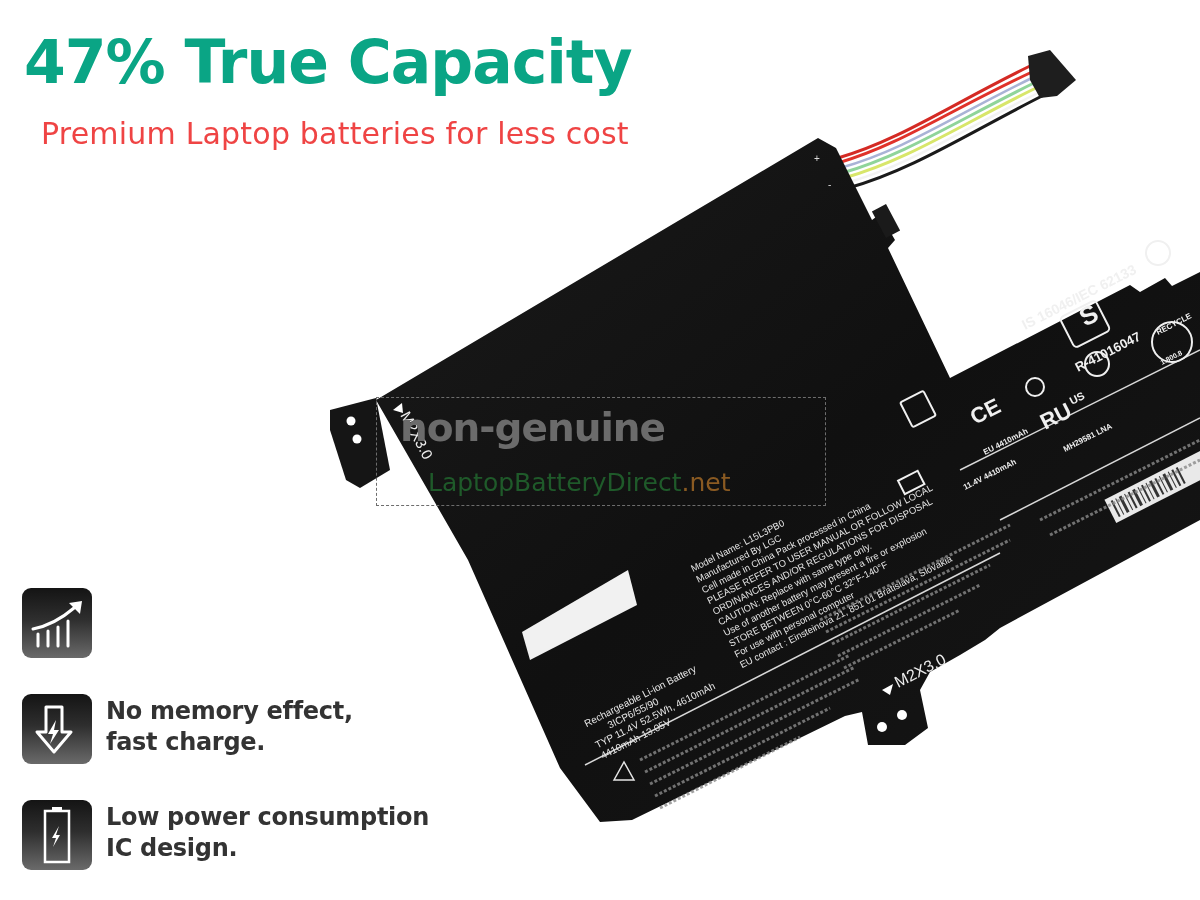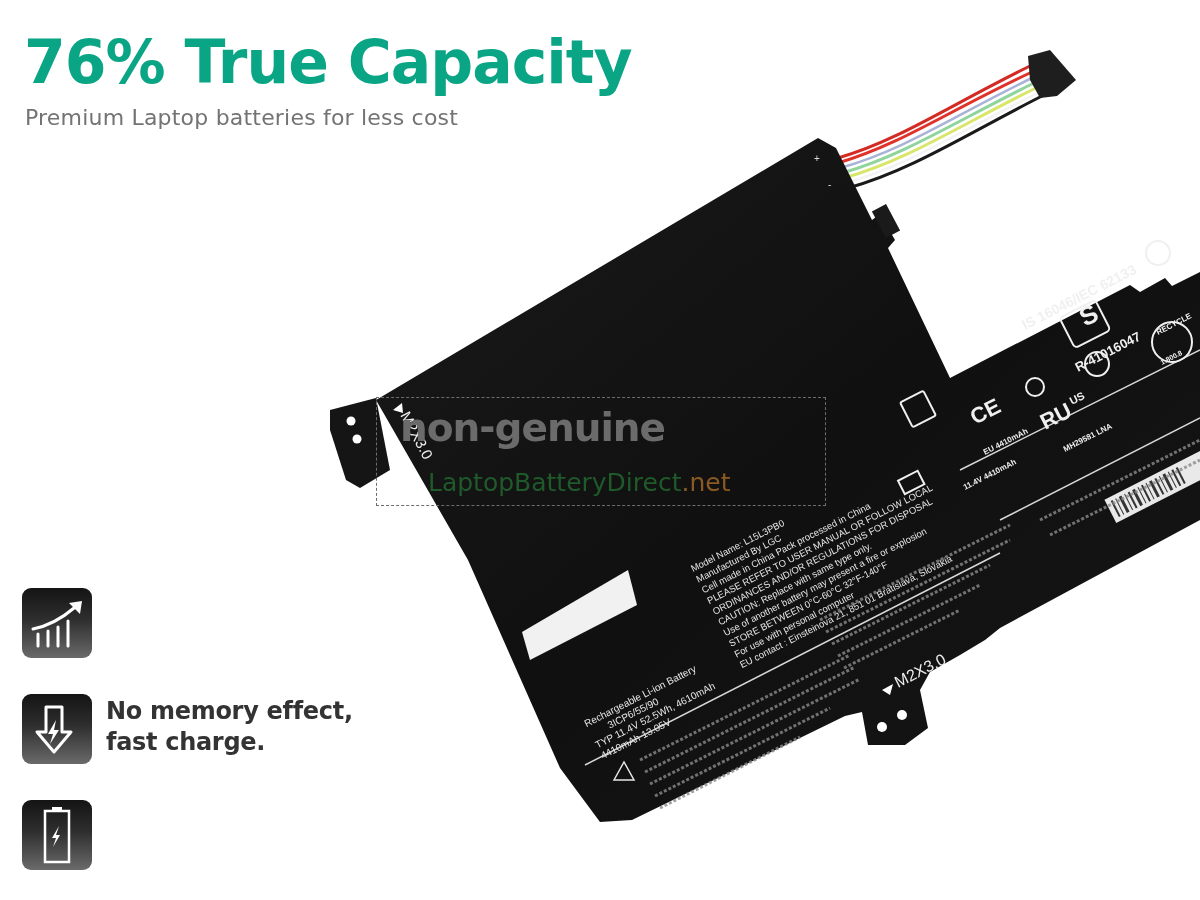--- a/index.html
+++ b/index.html
@@ -1,41 +1,41 @@
 <!DOCTYPE html>
 <html><head>
 <meta charset="utf-8">
 <style>
   html, body { margin:0; padding:0; }
   body { width:1200px; height:900px; background:#ffffff; position:relative; overflow:hidden;
          font-family:"DejaVu Sans", sans-serif; }
   .headline { position:absolute; left:24px; top:28px; margin:0; font-size:60px; font-weight:bold;
               color:#0aa585; letter-spacing:-1px; line-height:68px; white-space:nowrap; }
-  .subline { position:absolute; left:25px; top:100px; margin:0; font-size:22px; font-weight:normal;
-             color:#737373; line-height:36px; white-space:nowrap; letter-spacing:0.2px; }
+  .subline { position:absolute; left:25px; top:100px; margin:16px; font-size:30px; font-weight:normal;
+             color:#ef4444; line-height:36px; white-space:nowrap; letter-spacing:0.2px; }
   .features { position:absolute; left:22px; top:588px; }
   .feature { position:absolute; left:0; width:440px; height:72px; }
   .feature .ico { position:absolute; left:0; top:0; width:70px; height:70px; border-radius:9px;
                   background:linear-gradient(180deg,#141414 0%,#2e2e2e 45%,#6a6a6a 100%); }
   .feature .ico svg { position:absolute; left:0; top:0; width:70px; height:70px; }
   .feature .txt { position:absolute; left:82px; top:2px; font-size:24px; font-weight:bold; color:#333333;
                   line-height:31px; letter-spacing:-0.3px; white-space:nowrap; }
   .stage { position:absolute; left:0; top:0; width:1200px; height:900px; }
   .wm-box { position:absolute; left:376px; top:397px; width:448px; height:107px;
             border:1px dashed #6d6d6d; }
   .wm-main { position:absolute; left:400px; top:396px; font-size:39px; font-weight:bold; color:#6b6b6b;
              letter-spacing:-1px; line-height:64px; white-space:nowrap; }
   .wm-sub { position:absolute; left:428px; top:468px; font-size:25px; color:#1f5a2a; line-height:30px;
             white-space:nowrap; }
   .wm-sub .tld { color:#8a5a22; }
 </style>
 </head>
 <body>
 
-<h1 class="headline">76% True Capacity</h1>
+<h1 class="headline">47% True Capacity</h1>
 <h2 class="subline">Premium Laptop batteries for less cost</h2>
 
 <div class="stage">
   <svg width="1200" height="900" viewBox="0 0 1200 900" xmlns="http://www.w3.org/2000/svg">
     <defs>
       <linearGradient id="shine" x1="0" y1="0" x2="1" y2="1">
         <stop offset="0" stop-color="#1a1a1a"></stop>
         <stop offset="0.5" stop-color="#101010"></stop>
         <stop offset="1" stop-color="#161616"></stop>
       </linearGradient>
@@ -198,14 +198,18 @@
   </div>
 
   <div class="feature" style="top:212px">
     <div class="ico">
       <svg viewBox="0 0 70 70">
         <rect x="30" y="7" width="10" height="4" fill="#ffffff"></rect>
         <rect x="23" y="11" width="24" height="51" fill="none" stroke="#ffffff" stroke-width="2.5"></rect>
         <polygon points="37,26 30,38 34,38 31,47 38,35 34,35" fill="#ffffff"></polygon>
       </svg>
     </div>
+    <div class="txt" style="left:84px">
+      <div>Low power consumption</div>
+      <div>IC design.</div>
+    </div>
   </div>
 </div>
 
 </body></html>

